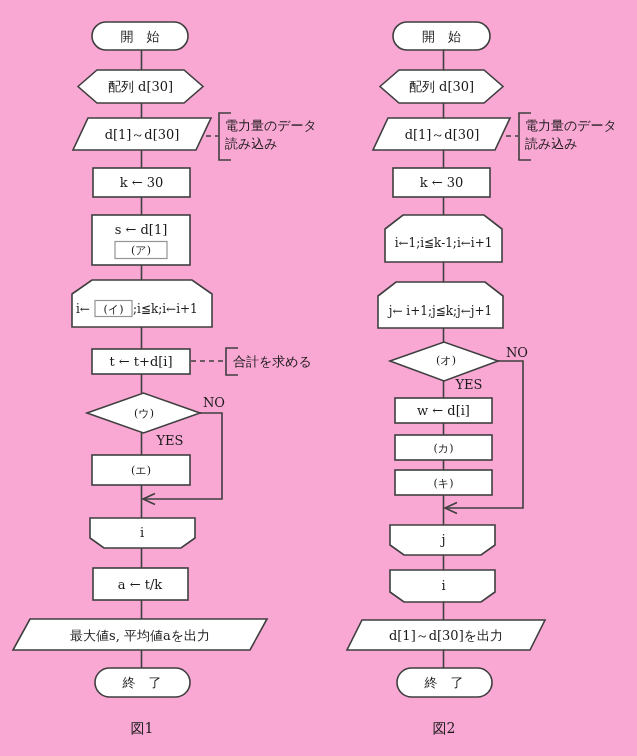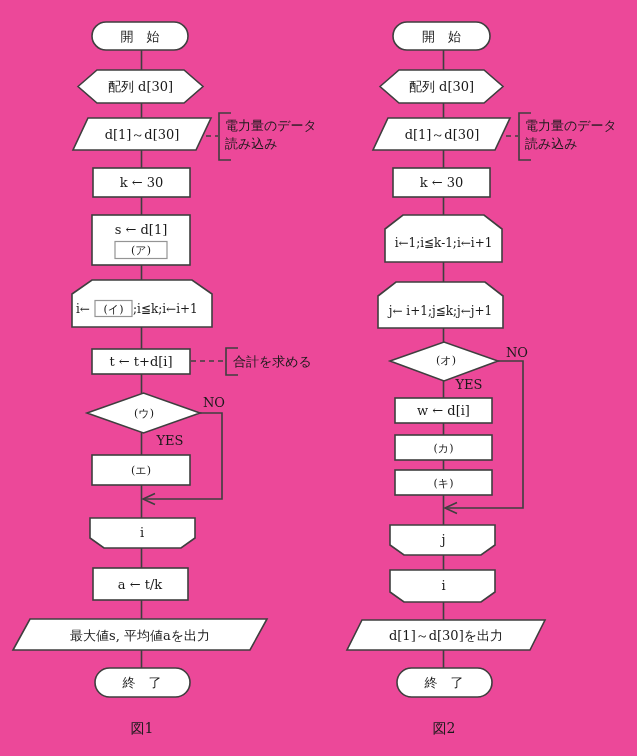--- a/index.html
+++ b/index.html
@@ -1,16 +1,16 @@
 <!DOCTYPE html>
 <html><head>
 <meta charset="utf-8">
 <style>
   html,body{margin:0;padding:0;background:#ffffff;}
-  .canvas{position:relative;width:637px;height:756px;background:#ec4899;overflow:hidden;
+  .canvas{position:relative;width:637px;height:756px;background:#f9a8d4;overflow:hidden;
           font-family:"DejaVu Serif","Liberation Serif",serif;}
   svg{display:block;}
   .shape{fill:#ffffff;stroke:#3f3f3f;stroke-width:1.6;}
   .blankbox{fill:#ffffff;stroke:#949494;stroke-width:1.2;}
   .ln{stroke:#3f3f3f;stroke-width:1.6;fill:none;}
   .dash{stroke:#3f3f3f;stroke-width:1.4;fill:none;stroke-dasharray:5 4;}
   .txt{font-family:"DejaVu Serif","Liberation Serif",serif;font-size:13px;fill:#1a1a1a;}
   .loop{font-size:12px;}
   .small{font-size:11px;}
   .cap{font-size:14px;}

